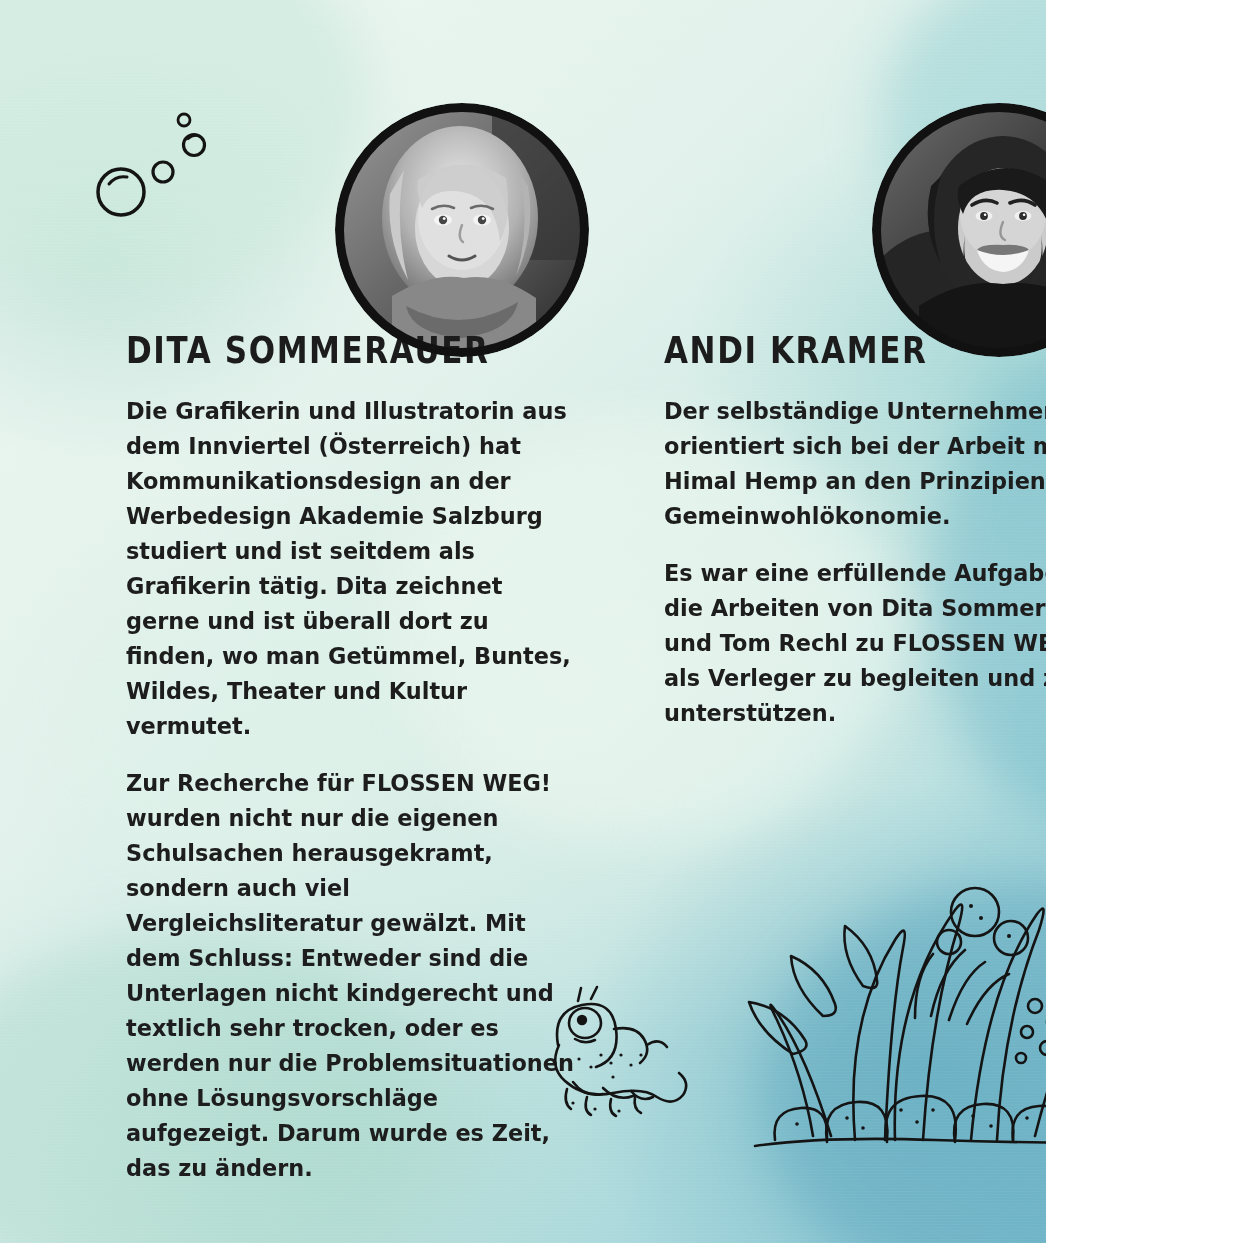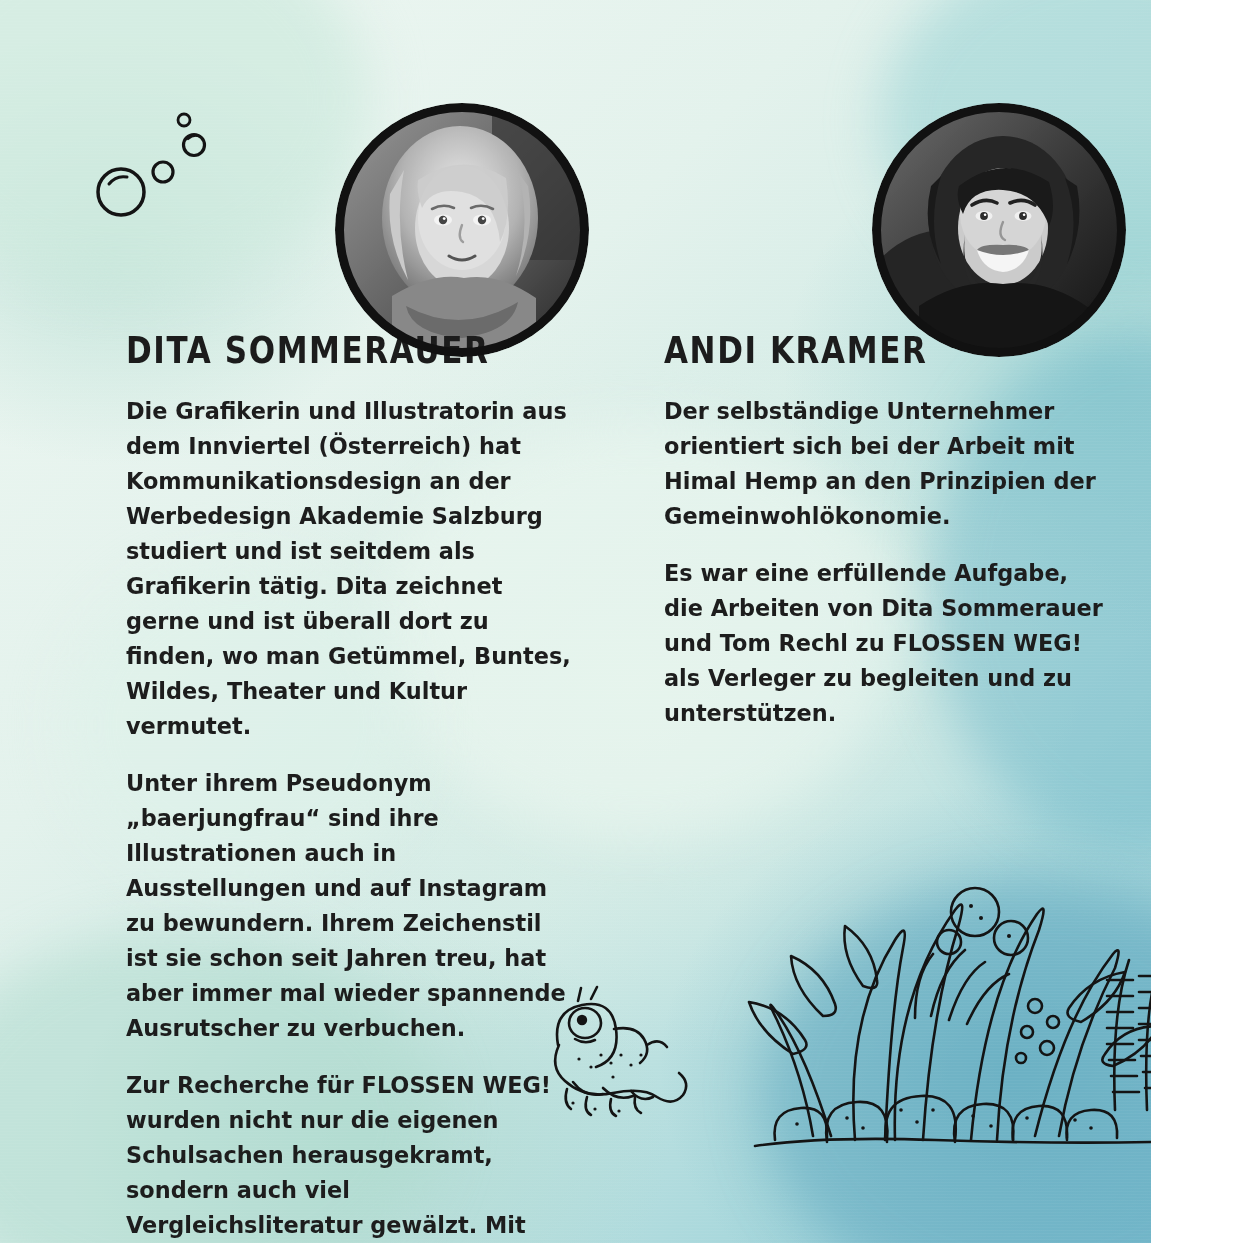--- a/index.html
+++ b/index.html
@@ -8,21 +8,21 @@
   }
   body {
     width: 1242px;
     height: 1243px;
     font-family: "DejaVu Sans", sans-serif;
     overflow: hidden;
   }
 
   #page {
     position: relative;
-    width: 1151px;
+    width: 1046px;
     height: 1243px;
     background:
       radial-gradient(ellipse 520px 420px at 88% 86%, rgba(96,170,190,0.55) 0%, rgba(96,170,190,0.0) 68%),
       radial-gradient(ellipse 460px 380px at 96% 30%, rgba(120,195,200,0.45) 0%, rgba(120,195,200,0.0) 70%),
       radial-gradient(ellipse 380px 300px at 10% 20%, rgba(190,225,215,0.85) 0%, rgba(190,225,215,0.0) 72%),
       radial-gradient(ellipse 420px 330px at 32% 92%, rgba(170,215,205,0.65) 0%, rgba(170,215,205,0.0) 72%),
       radial-gradient(ellipse 600px 500px at 55% 55%, rgba(222,240,232,0.9) 0%, rgba(222,240,232,0.0) 75%),
       linear-gradient(135deg, #eef7f2 0%, #e3f2ec 35%, #cfe9e4 60%, #a9d8dc 82%, #8ec9d6 100%);
     overflow: hidden;
   }
@@ -210,21 +210,20 @@
       </svg>
     </div>
     <div class="inkring"></div>
   </div>
 
   <div class="name" style="left:126px; top:335px;">Dita Sommerauer</div>
   <div class="name" style="left:664px; top:335px;">Andi Kramer</div>
 
   <div class="col" style="left:126px; top:394px; width:450px;">
     <p>Die Grafikerin und Illustratorin aus dem Innviertel (Österreich) hat Kommunikationsdesign an der Werbedesign Akademie Salzburg studiert und ist seitdem als Grafikerin tätig. Dita zeichnet gerne und ist überall dort zu finden, wo man Getümmel, Buntes, Wildes, Theater und Kultur vermutet.</p>
-    <p>Unter ihrem Pseudonym „baerjungfrau“ sind ihre Illustrationen auch in Ausstellungen und auf Instagram zu bewundern. Ihrem Zeichenstil ist sie schon seit Jahren treu, hat aber immer mal wieder spannende Ausrutscher zu verbuchen.</p>
     <p>Zur Recherche für FLOSSEN WEG! wurden nicht nur die eigenen Schulsachen herausgekramt, sondern auch viel Vergleichsliteratur gewälzt. Mit dem Schluss: Entweder sind die Unterlagen nicht kindgerecht und textlich sehr trocken, oder es werden nur die Problemsituationen ohne Lösungsvorschläge aufgezeigt. Darum wurde es Zeit, das zu ändern.</p>
   </div>
 
   <div class="col" style="left:664px; top:394px; width:442px;">
     <p>Der selbständige Unternehmer orientiert sich bei der Arbeit mit Himal Hemp an den Prinzipien der Gemeinwohlökonomie.</p>
     <p>Es war eine erfüllende Aufgabe, die Arbeiten von Dita Sommerauer und Tom Rechl zu FLOSSEN WEG! als Verleger zu begleiten und zu unterstützen.</p>
   </div>
 
   <div class="doodle" style="left:515px; top:985px;">
     <svg width="180" height="145" viewBox="0 0 180 145">

